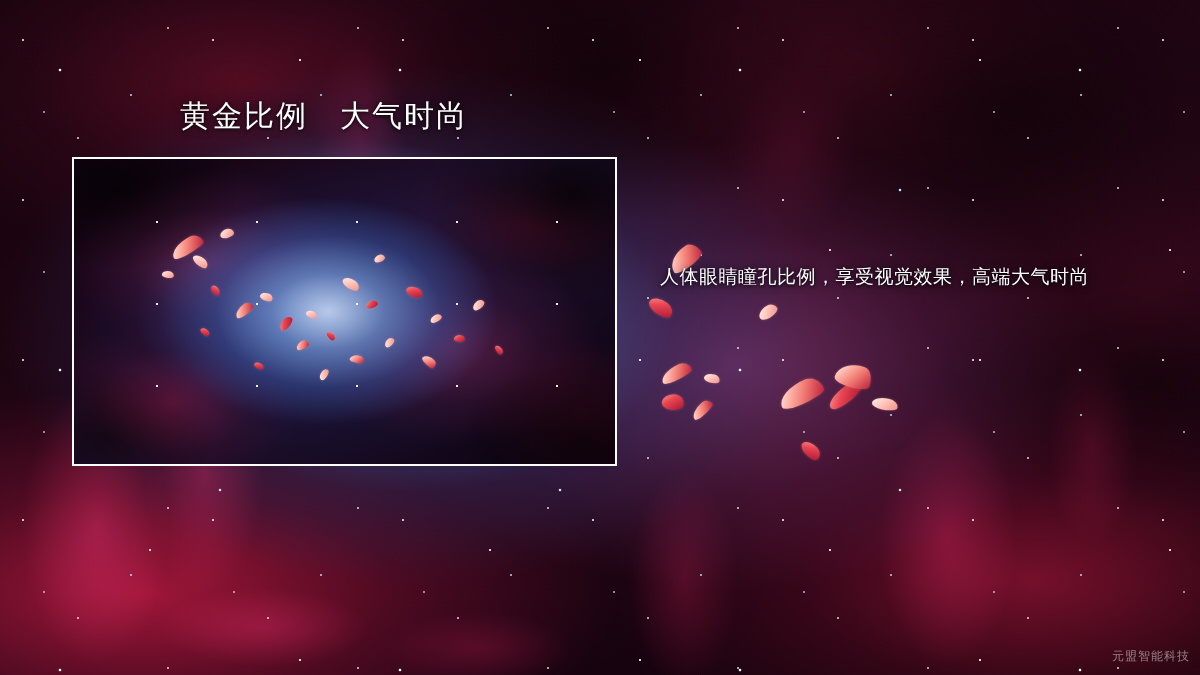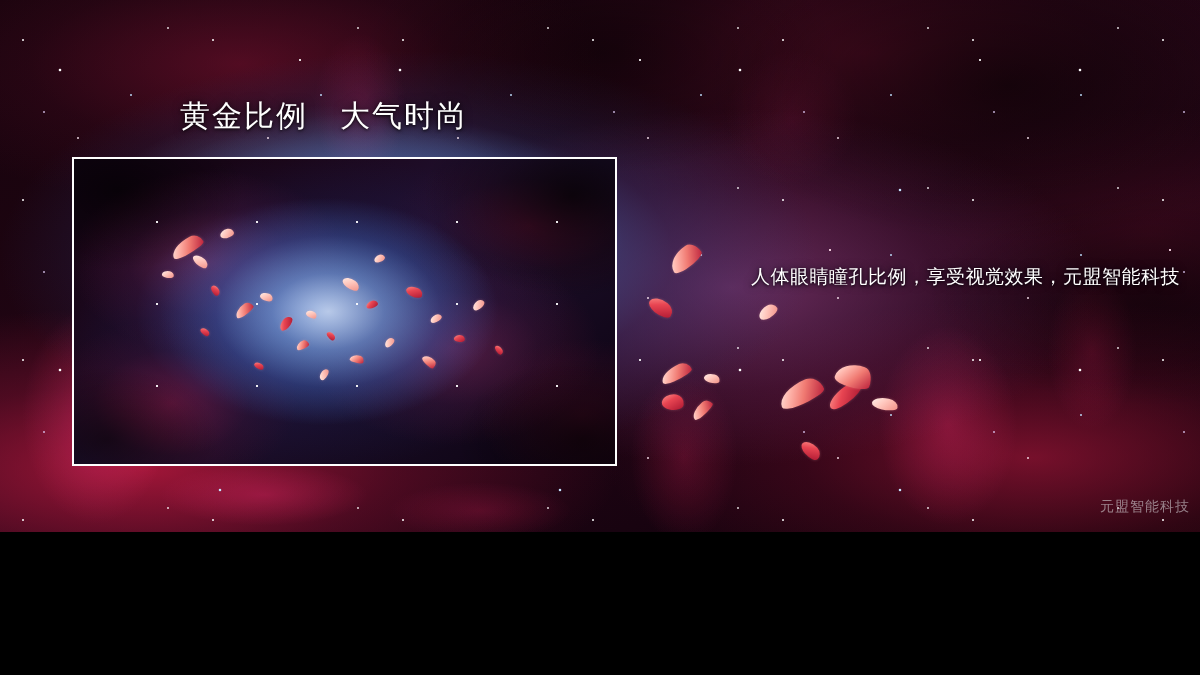--- a/index.html
+++ b/index.html
@@ -3,25 +3,24 @@
 <meta charset="utf-8">
 <style>
   html, body {
     margin: 0;
     padding: 0;
     background: #000;
   }
   #slide {
     position: relative;
     width: 1200px;
-    height: 532px;
+    height: 675px;
     overflow: hidden;
     font-family: "Liberation Sans", "DejaVu Sans", sans-serif;
     background: #140208;
-    text-align: right;
   }
 
   
   .bg-layer {
     position: absolute;
     inset: 0;
     pointer-events: none;
   }
   #bg-base {
     background:
@@ -182,22 +181,22 @@
     color: #ffffff;
     white-space: nowrap;
     letter-spacing: 0.5px;
     text-shadow: 0 0 8px rgba(10,4,20,0.85), 0 1px 3px rgba(0,0,0,0.9);
   }
 
   
   #watermark {
     position: absolute;
     right: 10px;
-    bottom: 16px;
-    font-size: 14px;
+    bottom: 10px;
+    font-size: 12px;
     letter-spacing: 1px;
     color: rgba(205,200,205,0.62);
   }
 </style>
 </head>
 <body>
 
 <div id="slide">
 
   <div class="bg-layer" id="bg-base"></div>
@@ -251,18 +250,18 @@
         <div class="petal pale" style="left: 398px; top: 142px; width: 13px; height: 8px; transform: rotate(-36deg);"></div>
         <div class="petal deep" style="left: 420px; top: 188px; width: 10px; height: 6px; transform: rotate(60deg);"></div>
         <div class="petal pale" style="left: 244px; top: 212px; width: 12px; height: 7px; transform: rotate(-52deg);"></div>
         <div class="petal deep" style="left: 180px; top: 204px; width: 10px; height: 6px; transform: rotate(34deg);"></div>
         <div class="petal pale" style="left: 300px; top: 96px; width: 11px; height: 7px; transform: rotate(-18deg);"></div>
         <div class="petal deep" style="left: 126px; top: 170px; width: 10px; height: 6px; transform: rotate(44deg);"></div>
       </div>
   </div>
 
   <div id="body-text">
-    <div class="body-line">人体眼睛瞳孔比例，享受视觉效果，元盟智能科技</div>
+    <div class="body-line">人体眼睛瞳孔比例，享受视觉效果，高端大气时尚</div>
   </div>
 
   <div id="watermark">元盟智能科技</div>
 
 </div>
 
 </body></html>

